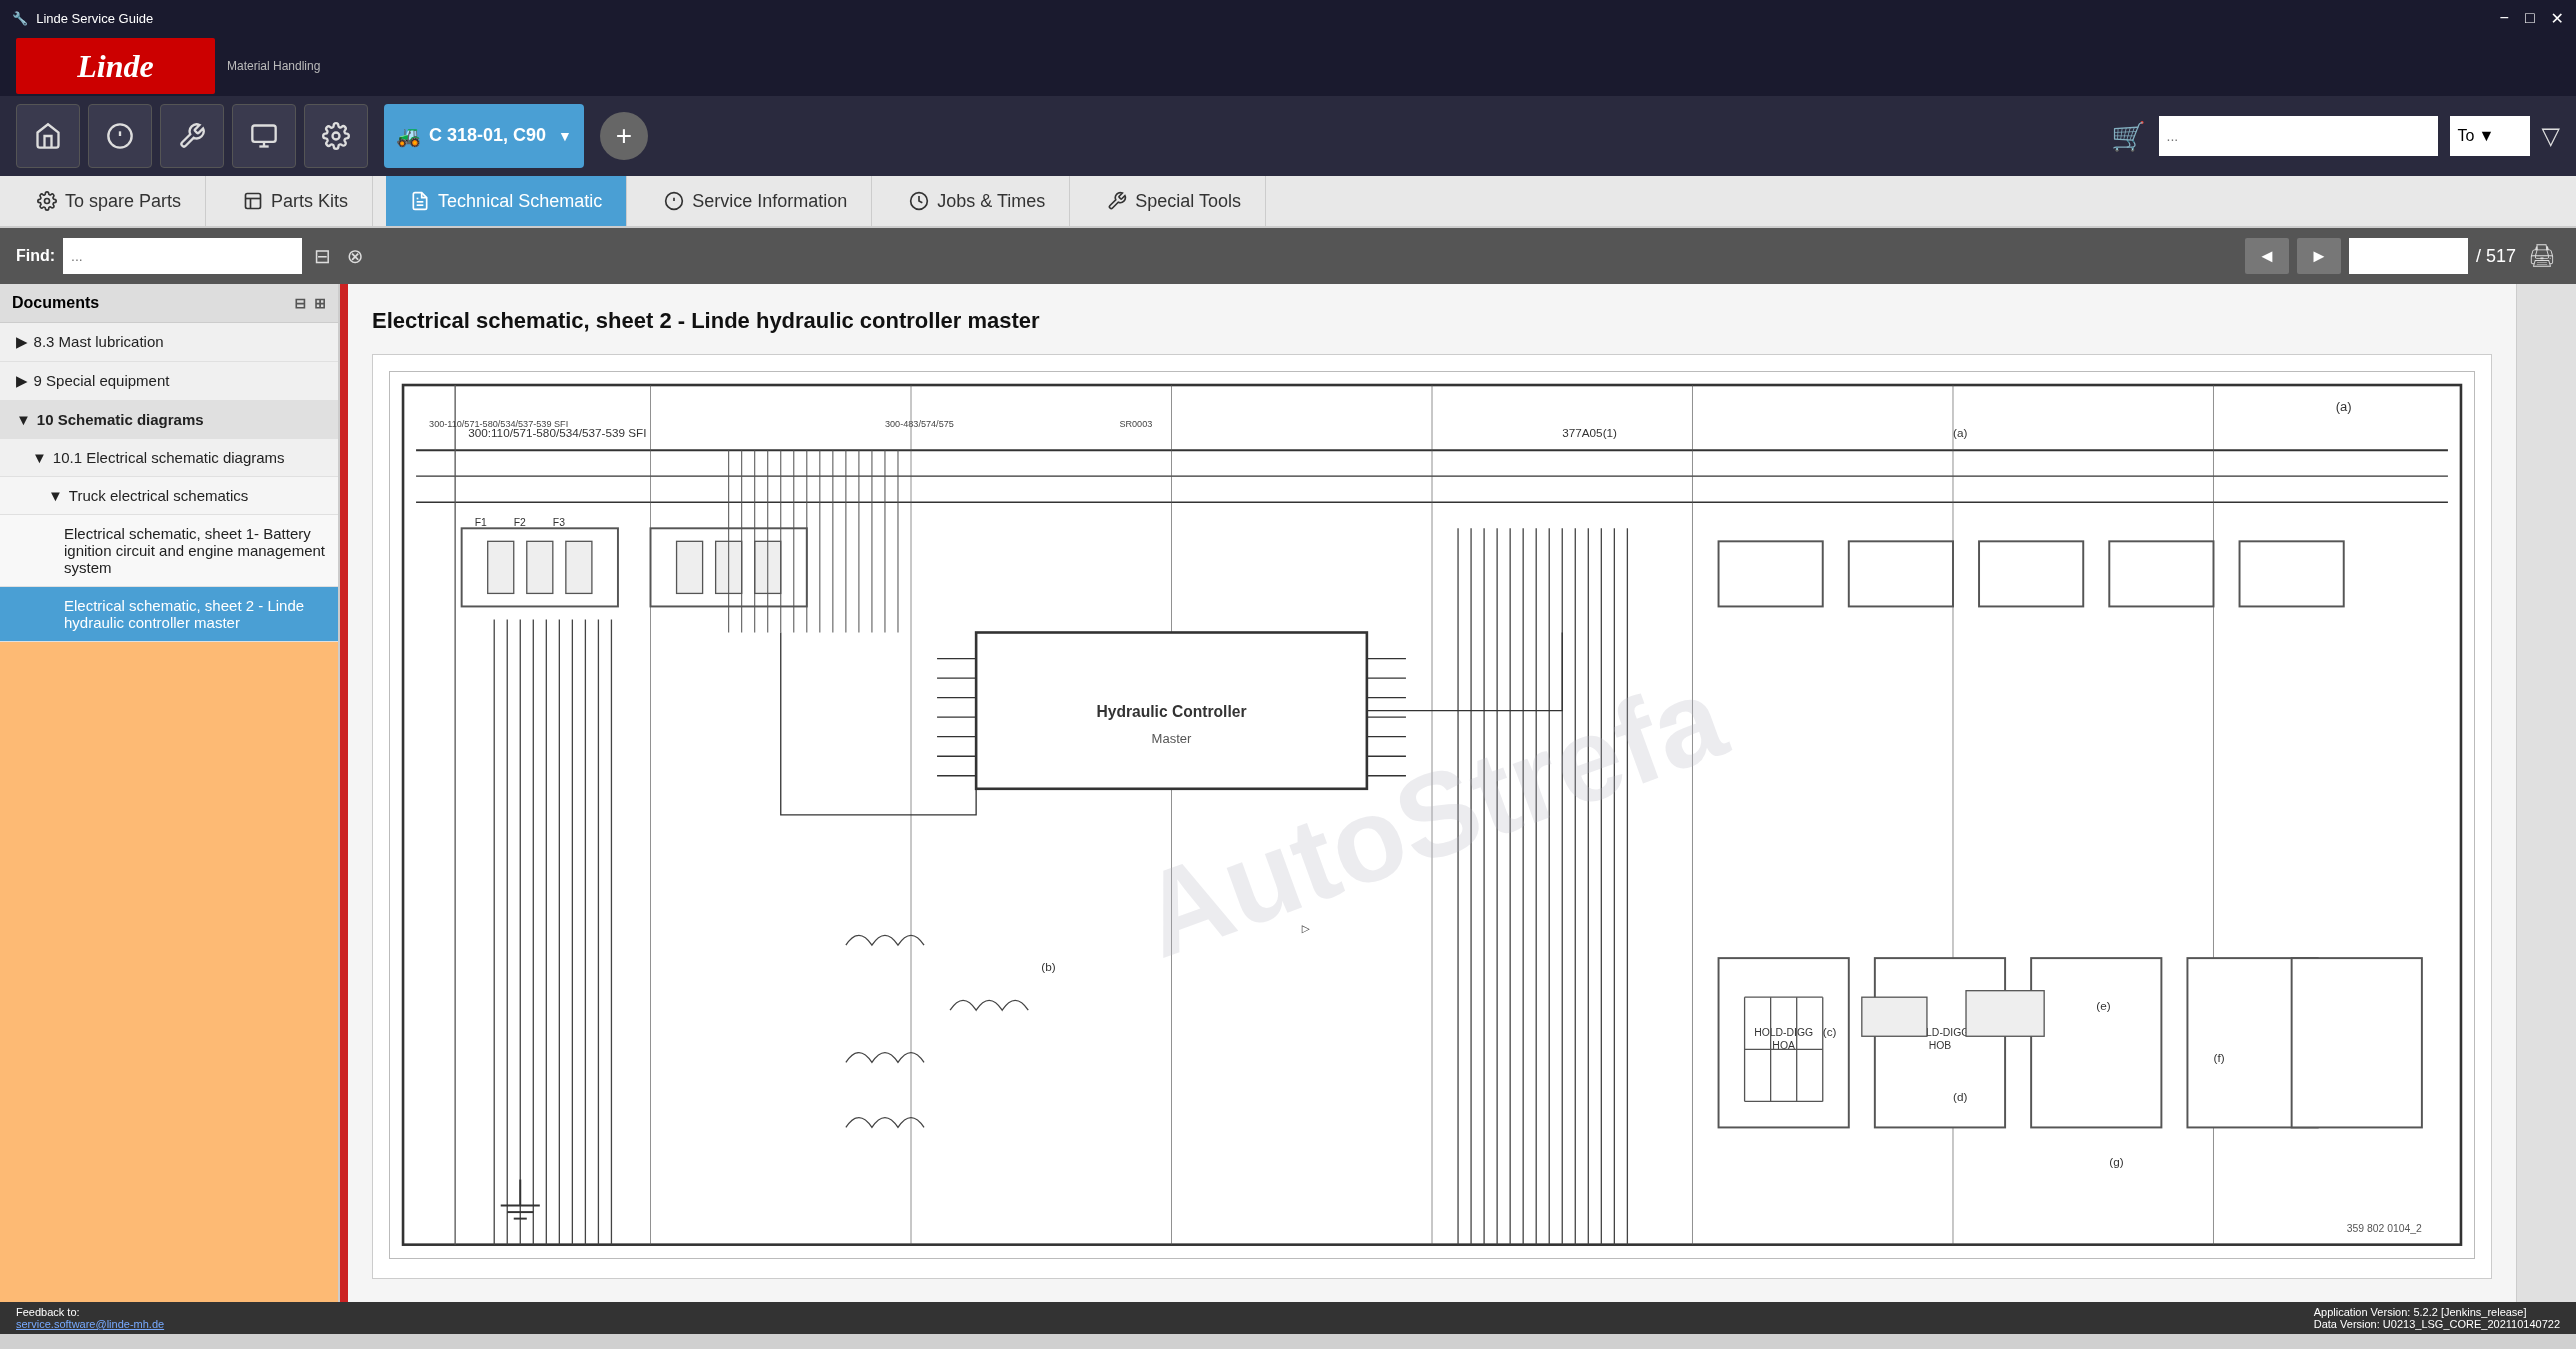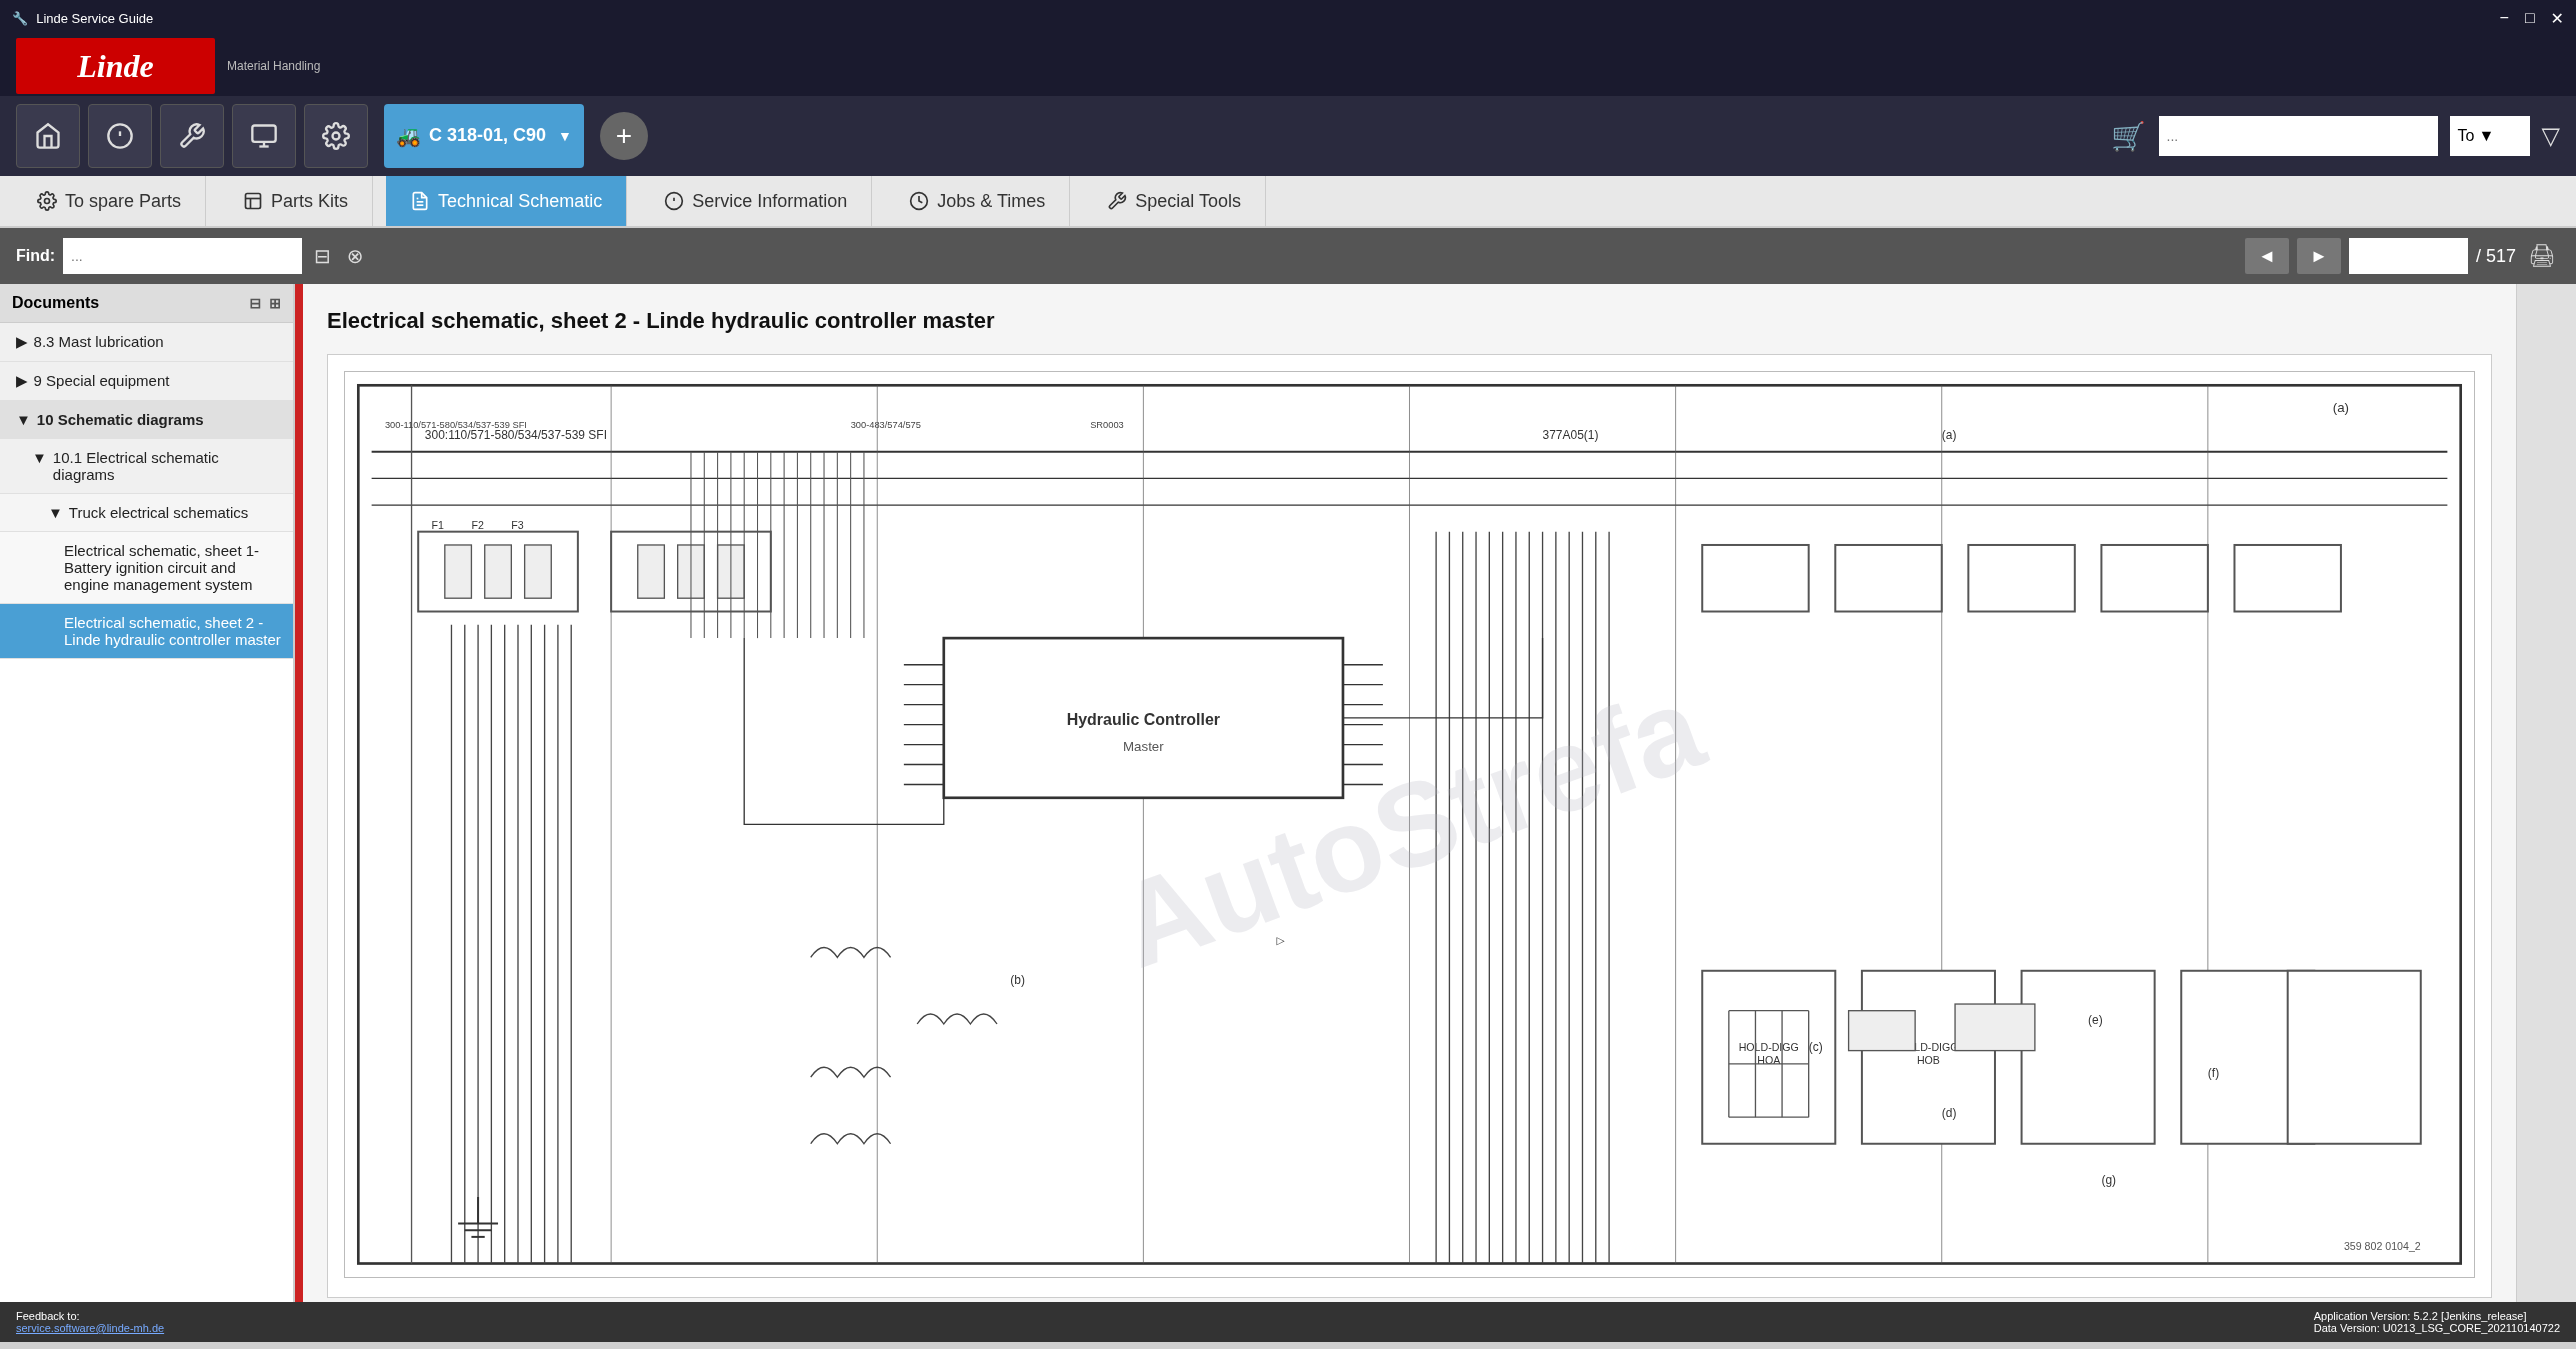--- a/index.html
+++ b/index.html
@@ -207,22 +207,22 @@
     .print-btn { color: #ddd; font-size: 22px; cursor: pointer; }
 
     
     .main-layout {
       display: flex;
       height: calc(1350px - 36px - 60px - 80px - 52px - 56px - 48px);
     }
 
     
     .sidebar {
-      width: 295px;
-      background: #ffffff;
+      width: 340px;
+      background: #fdba74;
       border-right: 2px solid #ccc;
       overflow-y: auto;
       flex-shrink: 0;
     }
     .sidebar-header {
       background: #ddd;
       padding: 10px 12px;
       font-size: 16px;
       font-weight: bold;
       display: flex;
@@ -297,21 +297,21 @@
     .right-panel {
       width: 60px;
       background: #e0e0e0;
       border-left: 1px solid #ccc;
       flex-shrink: 0;
     }
 
     
     .footer {
       background: #333;
-      height: 40px;
+      height: 32px;
       display: flex;
       align-items: center;
       padding: 0 16px;
       color: #fff;
       font-size: 11px;
       justify-content: space-between;
     }
     .footer a { color: #7af; text-decoration: underline; }
 
     .sidebar-wrapper {

